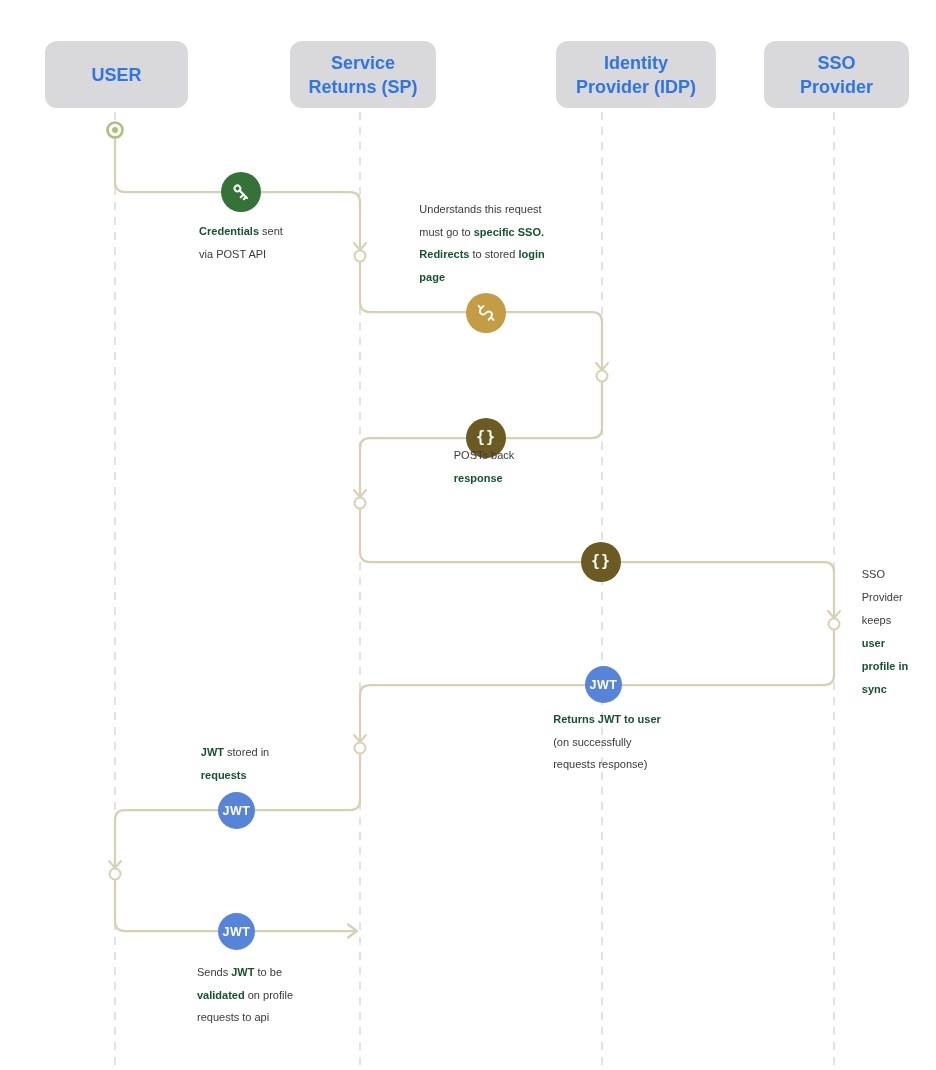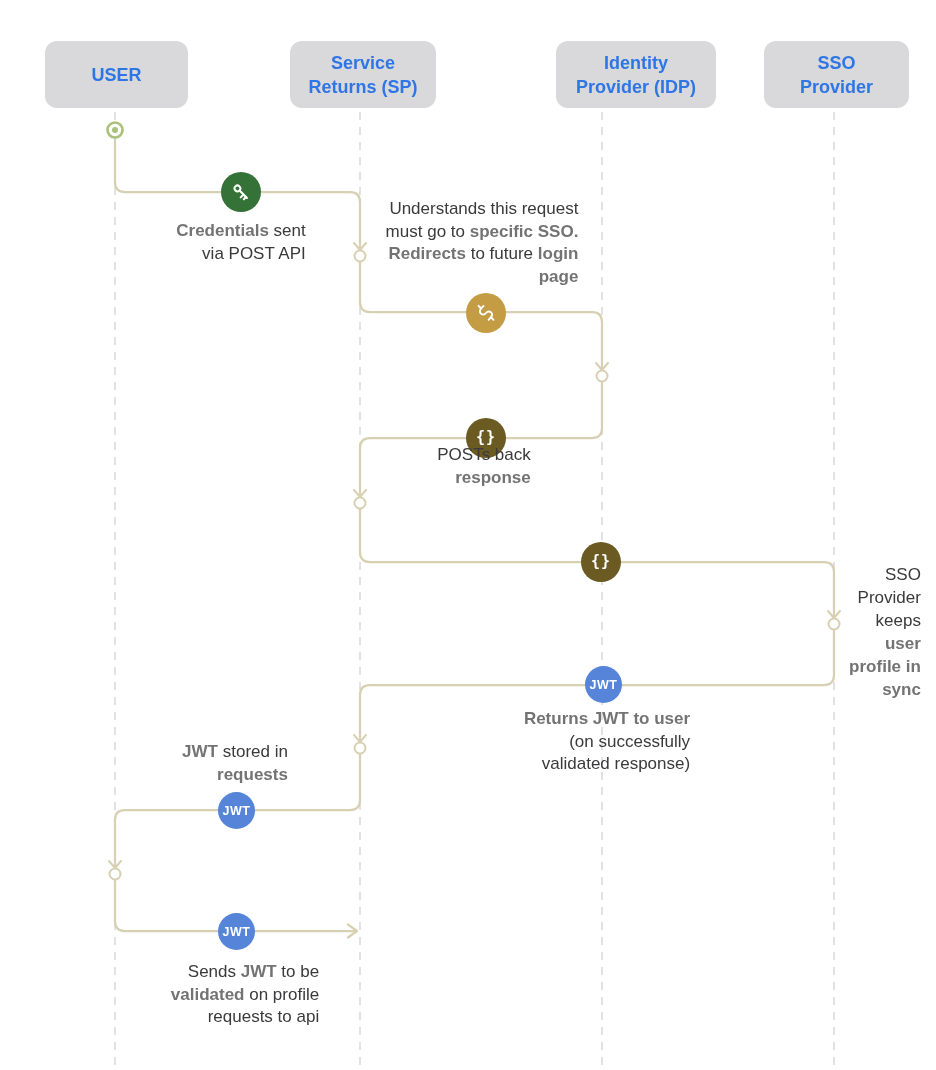--- a/index.html
+++ b/index.html
@@ -34,24 +34,24 @@
     color:#fff;z-index:3;
   }
   .green{background:#347237;}
   .gold{background:#c49c44;}
   .olive{background:#6b5a21;}
   .blue{background:#5584d8;}
   .braces-glyph{font-family:"DejaVu Sans Mono",monospace;font-weight:600;font-size:15px;letter-spacing:1px;padding-bottom:2px;}
   .jwt-glyph{font-weight:700;font-size:12.5px;letter-spacing:.5px;}
   
   .note{
-    position:absolute;transform:translateX(-50%);text-align:right;
-    color:#3a3a3c;font-size:17px;line-height:22.5px;white-space:nowrap;z-index:3;
-  }
-  .note .b{font-weight:700;color:#737373;}
+    position:absolute;transform:translateX(-50%);text-align:left;
+    color:#3a3a3c;font-size:11px;line-height:22.5px;white-space:nowrap;z-index:3;
+  }
+  .note .b{font-weight:700;color:#14532d;}
 </style>
 </head>
 <body>
 
 <div class="canvas">
 
   <div class="lifeline" style="left:106px"></div>
   <div class="lifeline" style="left:351px"></div>
   <div class="lifeline" style="left:593px"></div>
   <div class="lifeline" style="left:825px"></div>
@@ -157,21 +157,21 @@
   </div>
 
   <div class="note" style="left:233px;top:220px">
     <span class="b">Credentials</span><span> sent</span><br>
     <span>via POST API</span>
   </div>
 
   <div class="note" style="left:474px;top:198px">
     <span>Understands this request</span><br>
     <span>must go to </span><span class="b">specific SSO.</span><br>
-    <span class="b">Redirects</span><span> to future </span><span class="b">login</span><br>
+    <span class="b">Redirects</span><span> to stored </span><span class="b">login</span><br>
     <span class="b">page</span>
   </div>
 
   <div class="note" style="left:476px;top:444px">
     <span>POSTs back</span><br>
     <span class="b">response</span>
   </div>
 
 
   <div class="note" style="left:877px;top:563px;line-height:23px">
@@ -179,21 +179,21 @@
     <span>Provider</span><br>
     <span>keeps</span><br>
     <span class="b">user</span><br>
     <span class="b">profile in</span><br>
     <span class="b">sync</span>
   </div>
 
   <div class="note" style="left:599px;top:708px">
     <span class="b">Returns JWT to user</span><br>
     <span>(on successfully</span><br>
-    <span>validated response)</span>
+    <span>requests response)</span>
   </div>
 
   <div class="note" style="left:227px;top:741px">
     <span class="b">JWT</span><span> stored in</span><br>
     <span class="b">requests</span>
   </div>
 
   <div class="note" style="left:237px;top:961px">
     <span>Sends </span><span class="b">JWT</span><span> to be</span><br>
     <span class="b">validated</span><span> on profile</span><br>

